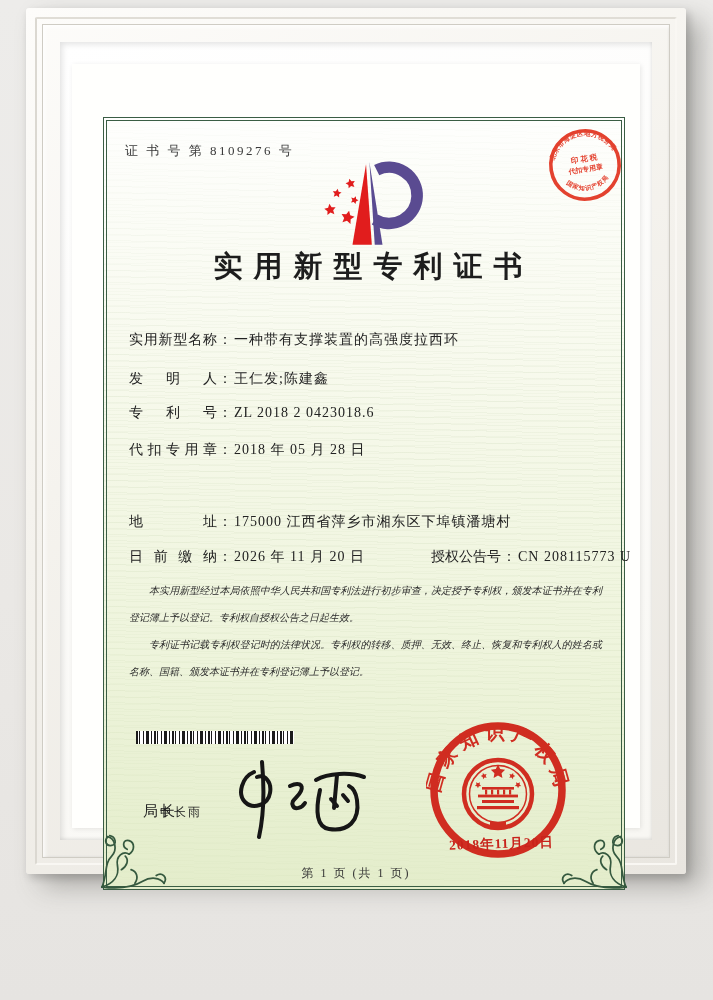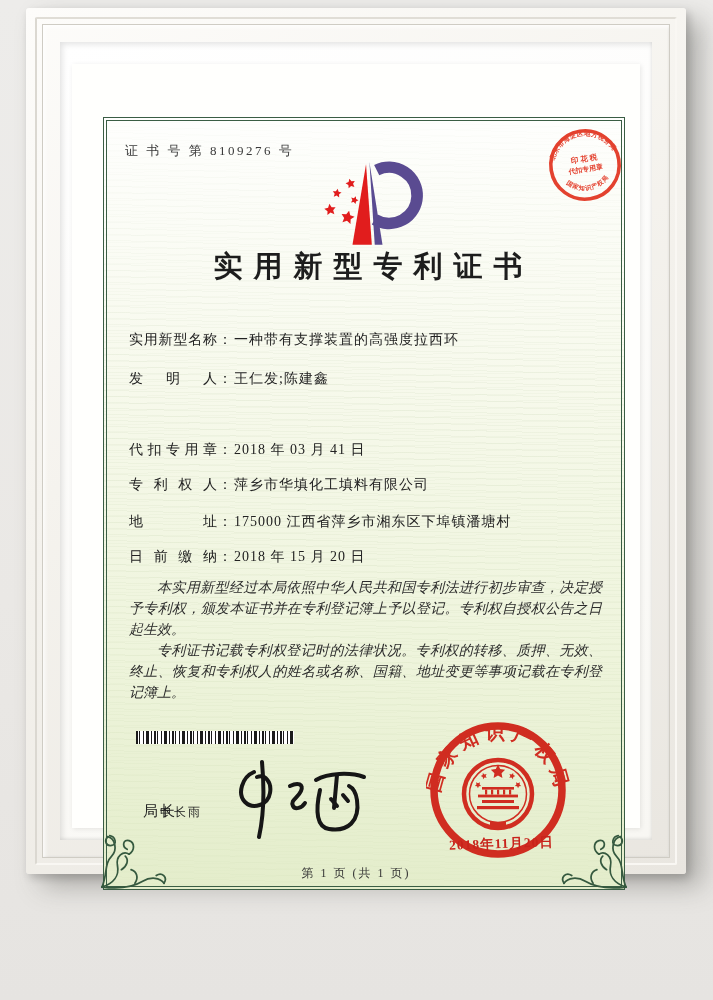--- a/index.html
+++ b/index.html
@@ -39,21 +39,21 @@
   .cert-border::before{content:"";position:absolute;inset:2px;border:1px solid #3a5d44;pointer-events:none;}
   
   .cert-no{left:21px;top:24px;font-size:13px;letter-spacing:2.5px;color:#3a3a3a;}
   .cert-title{left:8px;right:0;top:129px;text-align:center;font-size:29px;font-weight:bold;
     letter-spacing:11px;text-indent:11px;color:#1d1d1d;}
   .field-row{left:25px;font-size:14px;color:#222;white-space:nowrap;}
   .flabel{display:inline-block;width:88px;text-align:justify;text-align-last:justify;color:#222;}
   .fcolon{margin:0 2px 0 1px;}
   .fvalue{letter-spacing:1px;}
   .grant-right{position:absolute;left:302px;top:0;white-space:nowrap;}
-  .body-text{left:25px;right:22px;top:459px;font-size:14px;line-height:21px;
+  .body-text{left:25px;right:22px;top:459px;font-size:10px;line-height:27px;
     font-style:italic;color:#2c2c2c;text-align:justify;}
   .body-text p{margin:0;text-indent:2em;}
   
   .barcode{left:32px;top:613px;width:158px;height:13px;
     background:repeating-linear-gradient(90deg,#1b1b1b 0 2px,#fff 2px 3px,#1b1b1b 3px 4px,#fff 4px 7px,#1b1b1b 7px 8px,#fff 8px 10px,#1b1b1b 10px 13px,#fff 13px 15px,#1b1b1b 15px 16px,#fff 16px 18px);}
   .signer-role{left:39px;top:660px;font-size:15px;letter-spacing:2px;color:#222;margin-top:24px;}
   .signer-name{left:56px;top:686px;font-size:12px;letter-spacing:2px;color:#222;}
   .signature{left:120px;top:632px;width:155px;height:92px;}
   .seal{left:322px;top:600px;width:144px;height:144px;opacity:.95;}
   .seal-date{left:325px;top:717px;width:145px;text-align:center;font-size:13.5px;font-weight:bold;
@@ -110,36 +110,39 @@
         </svg>
 
         <div class="abs cert-title">实用新型专利证书</div>
 
         <div class="abs field-row" style="top:213px;">
           <span class="flabel">实用新型名称</span><span class="fcolon">：</span><span class="fvalue">一种带有支撑装置的高强度拉西环</span>
         </div>
         <div class="abs field-row" style="top:252px;">
           <span class="flabel">发明人</span><span class="fcolon">：</span><span class="fvalue">王仁发;陈建鑫</span>
         </div>
+        <div class="abs field-row" style="top:286px;">
+          <span class="flabel">专利号</span><span class="fcolon">：</span><span class="fvalue">ZL 2018 2 0423018.6</span>
+        </div>
         <div class="abs field-row" style="top:323px;">
-          <span class="flabel">代扣专用章</span><span class="fcolon">：</span><span class="fvalue">2018 年 03 月 41 日</span>
-        </div>
-        <div class="abs field-row" style="top:358px;">
-          <span class="flabel">专利权人</span><span class="fcolon">：</span><span class="fvalue">萍乡市华填化工填料有限公司</span>
+          <span class="flabel">代扣专用章</span><span class="fcolon">：</span><span class="fvalue">2018 年 05 月 28 日</span>
         </div>
         <div class="abs field-row" style="top:395px;">
           <span class="flabel">地址</span><span class="fcolon">：</span><span class="fvalue">175000 江西省萍乡市湘东区下埠镇潘塘村</span>
         </div>
         <div class="abs field-row" style="top:430px;">
-          <span class="flabel">日前缴纳</span><span class="fcolon">：</span><span class="fvalue">2018 年 15 月 20 日</span>
+          <span class="flabel">日前缴纳</span><span class="fcolon">：</span><span class="fvalue">2026 年 11 月 20 日</span>
+          <span class="grant-right">
+            <span>授权公告号</span><span class="fcolon">：</span><span class="fvalue">CN 208115773 U</span>
+          </span>
         </div>
 
         <div class="abs body-text">
           <p>本实用新型经过本局依照中华人民共和国专利法进行初步审查，决定授予专利权，颁发本证书并在专利登记簿上予以登记。专利权自授权公告之日起生效。</p>
-          <p>专利证书记载专利权登记时的法律状况。专利权的转移、质押、无效、终止、恢复和专利权人的姓名或名称、国籍、地址变更等事项记载在专利登记簿上。</p>
+          <p>专利证书记载专利权登记时的法律状况。专利权的转移、质押、无效、终止、恢复和专利权人的姓名或名称、国籍、颁发本证书并在专利登记簿上予以登记。</p>
         </div>
 
         <div class="abs barcode"></div>
 
         <div class="abs signer-role">局长</div>
         <div class="abs signer-name">申长雨</div>
 
         <svg class="abs signature" viewBox="0 0 155 92">
           <g fill="none" stroke="#161616" stroke-width="4" stroke-linecap="round" stroke-linejoin="round">
             <path d="M30,22 C18,27 13,44 21,52 C29,60 44,55 46,43 C48,32 41,24 33,27"></path>

